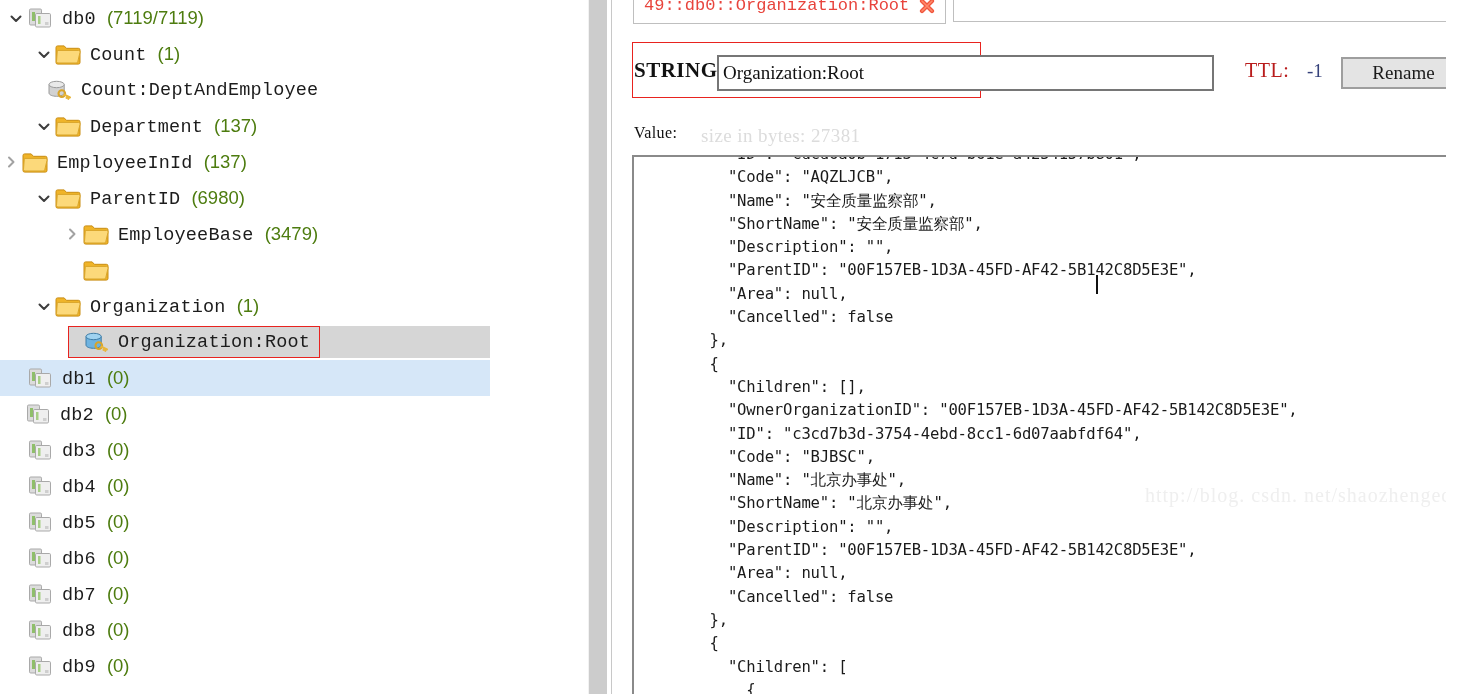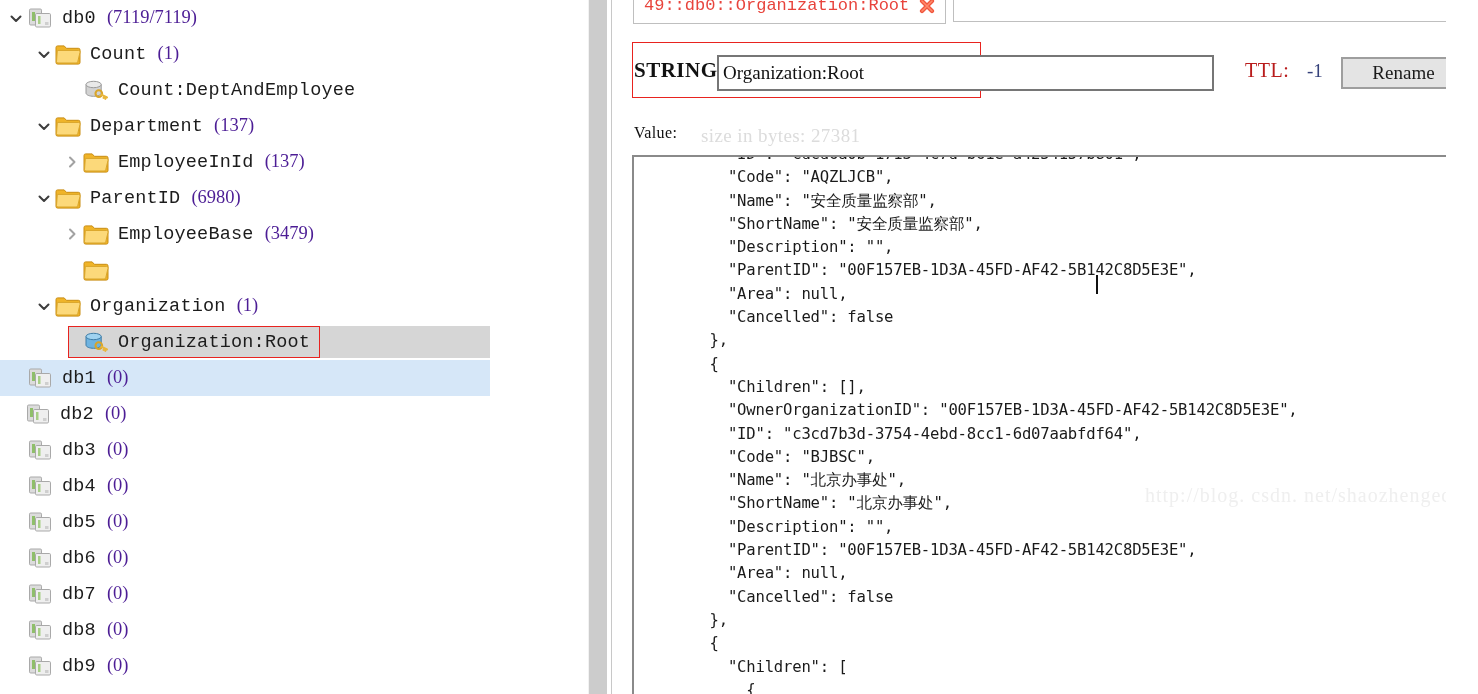--- a/index.html
+++ b/index.html
@@ -44,23 +44,23 @@
   .chev svg { display: block; }
   .chev.empty svg { visibility: hidden; }
 
   .tnode-label {
     font-family: "Liberation Mono", "DejaVu Sans Mono", monospace;
     font-size: 18.5px;
     color: #1c1c1c;
     letter-spacing: .2px;
   }
   .tnode-count {
-    font-family: Liberation Serif, serif;
+    font-family: Liberation Sans, sans-serif;
     font-size: 18.5px;
-    color: #4c1d95;
+    color: #4d7c0f;
     margin-left: 11px;
   }
 
   
   .ic { width: 26px; min-width: 26px; height: 22px; position: relative; margin-right: 9px; }
   .ic svg { display:block; position:absolute; left:0; top:0; }
 
   .lbl-wrap { display: flex; align-items: baseline; }
 
   
@@ -327,21 +327,21 @@
             <path d="M2.3 7.4 h21.4 a1.4 1.4 0 0 1 1.35 1.75 l-2.3 9.6 a1.6 1.6 0 0 1 -1.55 1.25 h-18.3 a1.4 1.4 0 0 1 -1.4 -1.4 z" fill="#fcd97a" stroke="#d9a52a" stroke-width="1"></path>
           </svg>
         </span>
         <span class="lbl-wrap">
           <span class="tnode-label">Count</span>
           <span class="tnode-count">(1)</span>
         </span>
       </div>
     </div>
     <div class="tree-row">
-      <div class="row-inner" style="padding-left: 61px; display: flex; align-items: center; position: relative; z-index: 2;">
+      <div class="row-inner" style="padding-left: 24px; display: flex; align-items: center; position: relative; z-index: 2;">
         <span class="chev empty">
           <svg width="16" height="16" viewBox="0 0 16 16">
             <path d="M3.5 6.5 L8 11 L12.5 6.5" fill="none" stroke="#3d3d3d" stroke-width="2" stroke-linecap="round" stroke-linejoin="round"></path>
           </svg>
         </span>
         <span class="ic">
           <svg width="26" height="22" viewBox="0 0 26 22">
             <path d="M3 5.5 v8.5 c0 1.9 3.4 3.3 7.6 3.3 s7.6 -1.4 7.6 -3.3 v-8.5 z" fill="#d2d2d2" stroke="#9a9a9a" stroke-width="1"></path>
             <ellipse cx="10.6" cy="5.5" rx="7.6" ry="3.2" fill="#e9e9e9" stroke="#9a9a9a" stroke-width="1"></ellipse>
             <circle cx="15.8" cy="14.6" r="3.3" fill="none" stroke="#d9a52a" stroke-width="2.1"></circle>
@@ -366,21 +366,21 @@
             <path d="M2.3 7.4 h21.4 a1.4 1.4 0 0 1 1.35 1.75 l-2.3 9.6 a1.6 1.6 0 0 1 -1.55 1.25 h-18.3 a1.4 1.4 0 0 1 -1.4 -1.4 z" fill="#fcd97a" stroke="#d9a52a" stroke-width="1"></path>
           </svg>
         </span>
         <span class="lbl-wrap">
           <span class="tnode-label">Department</span>
           <span class="tnode-count">(137)</span>
         </span>
       </div>
     </div>
     <div class="tree-row">
-      <div class="row-inner" style="padding-left: 61px; display: flex; align-items: center; position: relative; z-index: 2;">
+      <div class="row-inner" style="display: flex; align-items: center; position: relative; z-index: 2;">
         <span class="chev">
           <svg width="16" height="16" viewBox="0 0 16 16">
             <path d="M6 3.5 L10.5 8 L6 12.5" fill="none" stroke="#a2a2a2" stroke-width="2" stroke-linecap="round" stroke-linejoin="round"></path>
           </svg>
         </span>
         <span class="ic">
           <svg width="26" height="22" viewBox="0 0 26 22">
             <path d="M1 4.5 a1.6 1.6 0 0 1 1.6-1.6 h6.6 l2.2 2.4 h12 a1.6 1.6 0 0 1 1.6 1.6 v12.6 a1.6 1.6 0 0 1 -1.6 1.6 h-20.8 a1.6 1.6 0 0 1 -1.6 -1.6 z" fill="#f0b429" stroke="#c98d12" stroke-width="1"></path>
             <path d="M2.3 7.4 h21.4 a1.4 1.4 0 0 1 1.35 1.75 l-2.3 9.6 a1.6 1.6 0 0 1 -1.55 1.25 h-18.3 a1.4 1.4 0 0 1 -1.4 -1.4 z" fill="#fcd97a" stroke="#d9a52a" stroke-width="1"></path>
           </svg>

